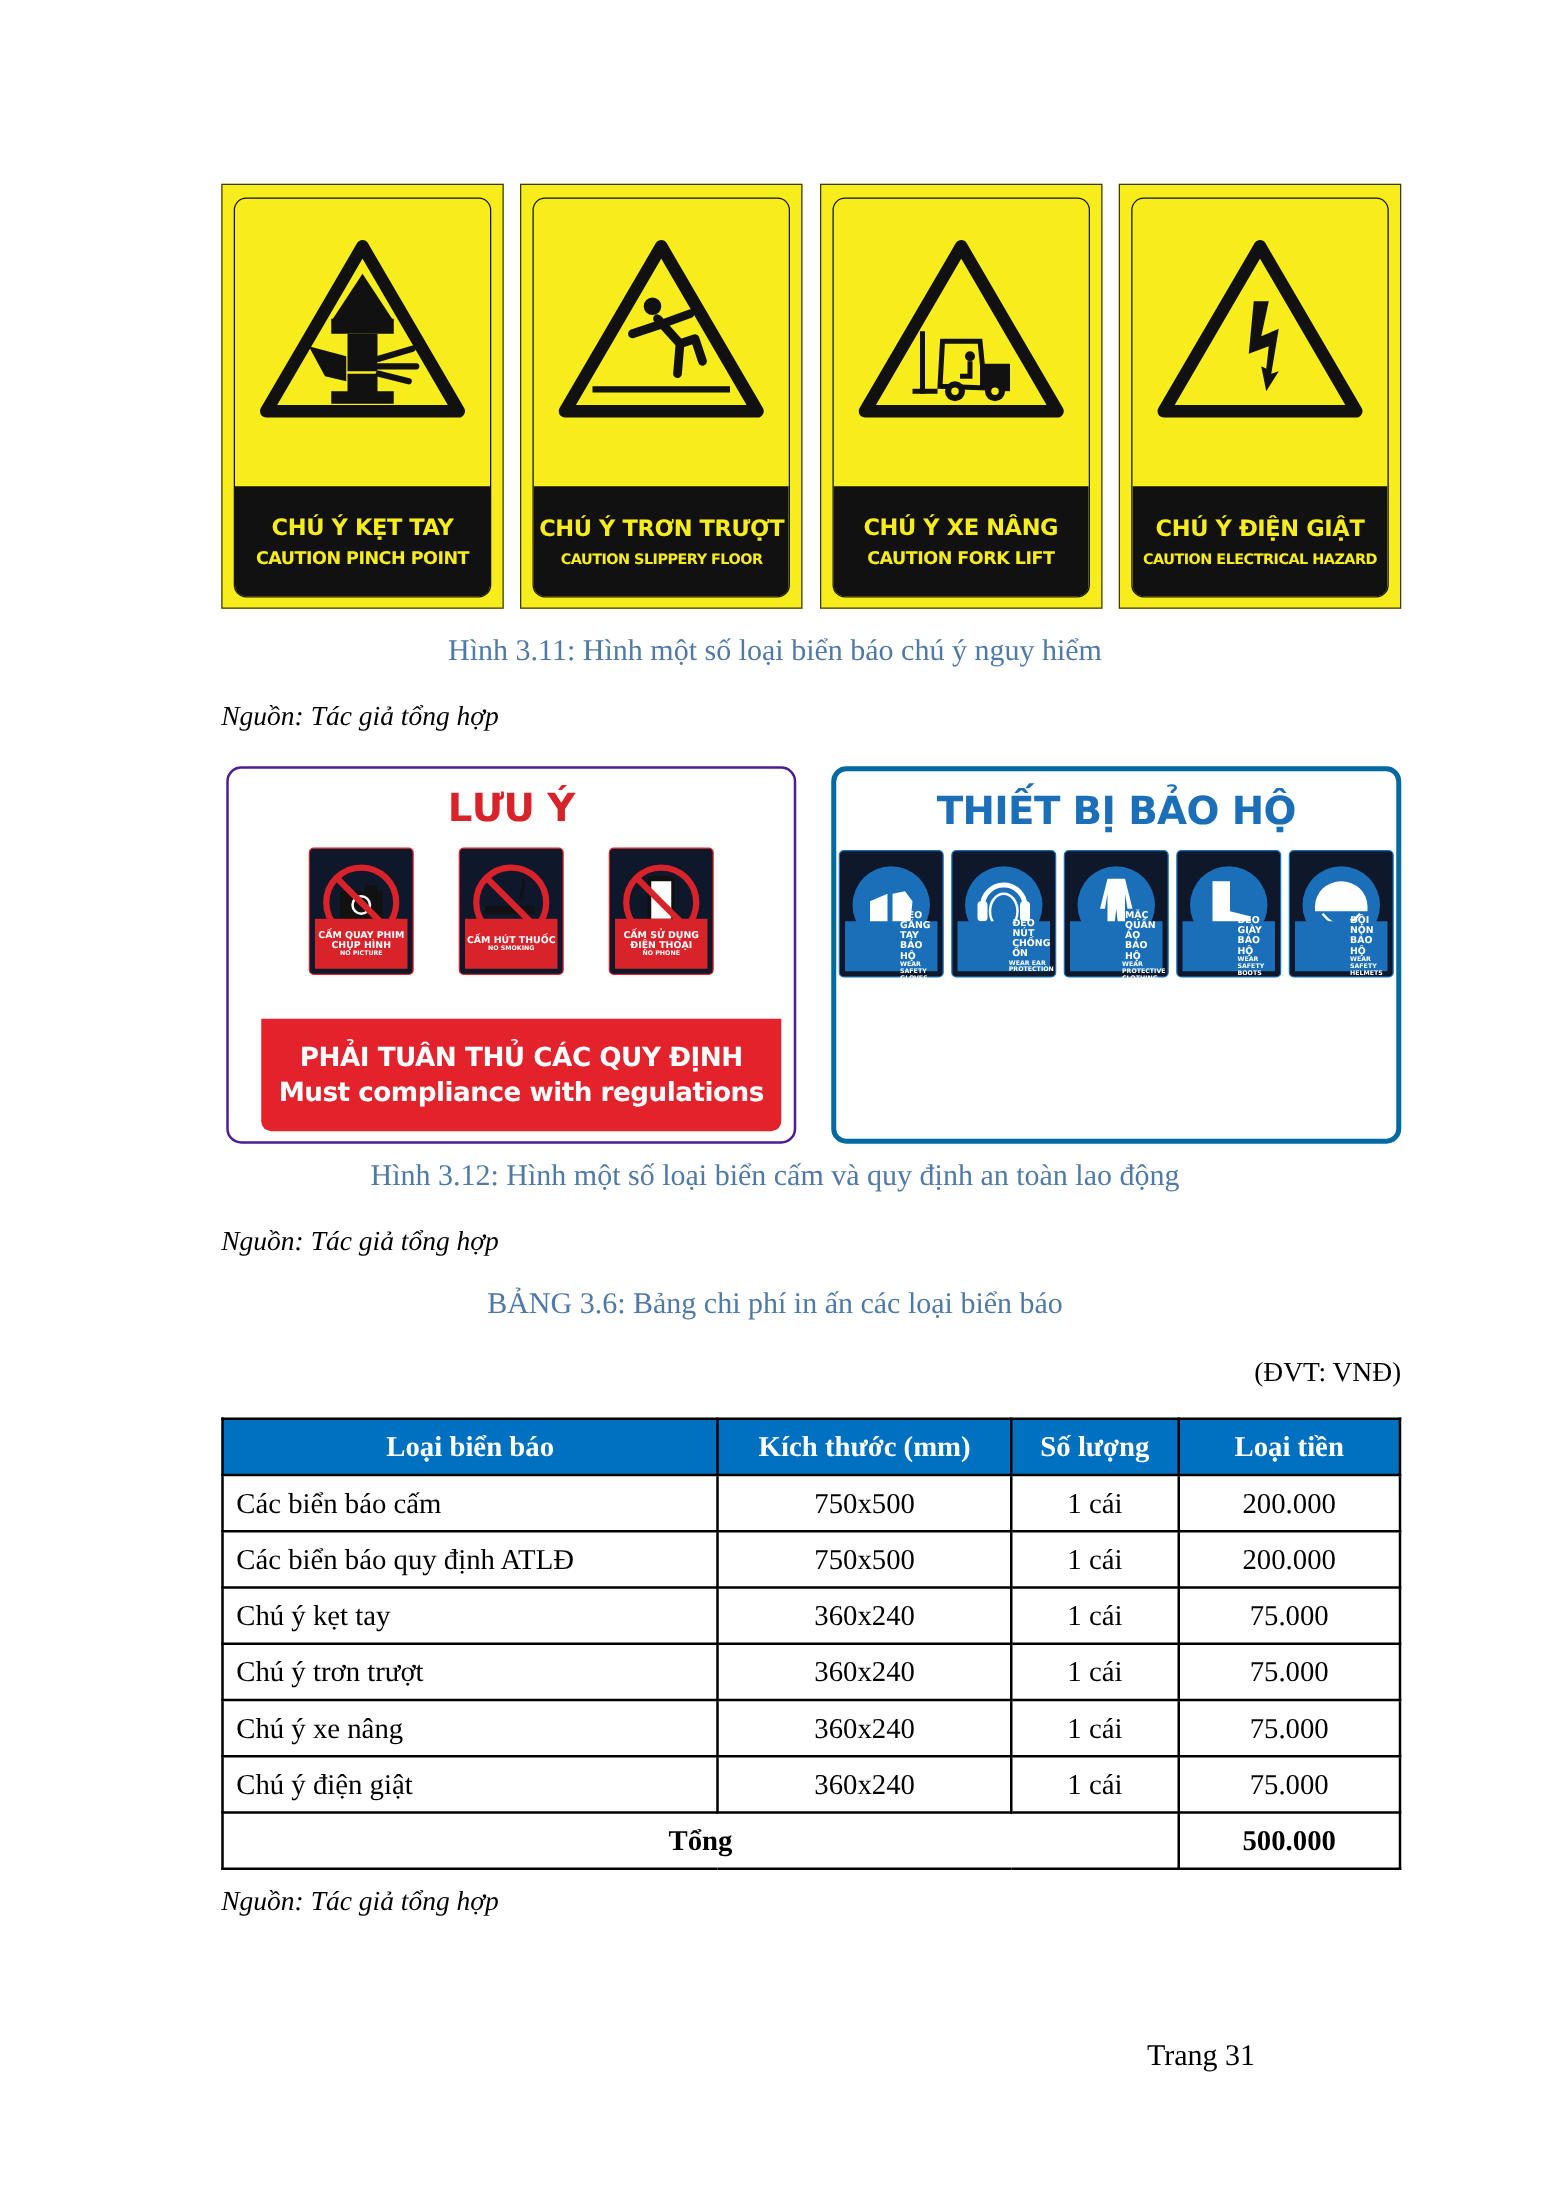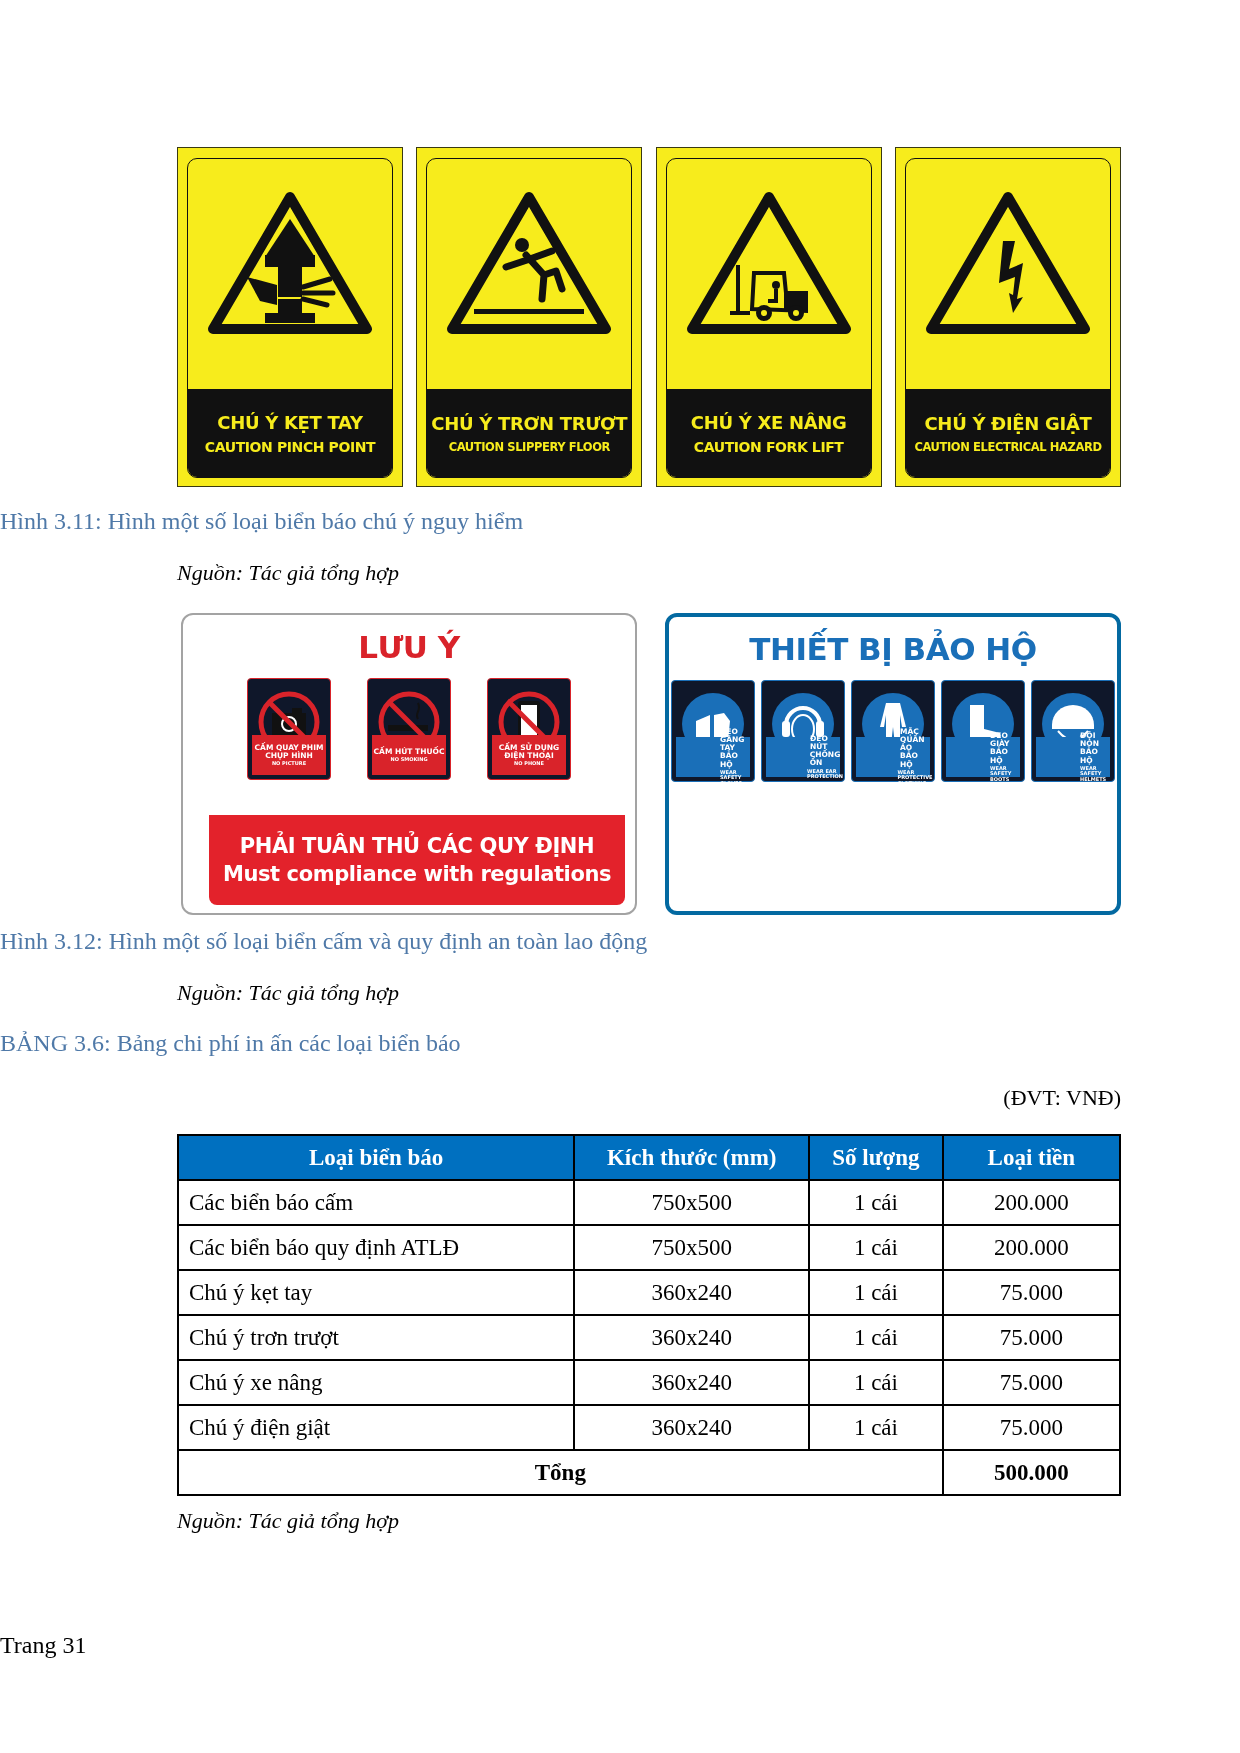--- a/index.html
+++ b/index.html
@@ -9,26 +9,26 @@
   .signs-row { position: absolute; left: 177px; top: 147px; width: 944px; height: 340px; display: flex; justify-content: space-between; }
   .caution-sign { width: 226px; height: 340px; background: #f7ec1c; border: 1px solid #3a3a10; box-sizing: border-box; position: relative; }
   .caution-inner { position: absolute; left: 9px; top: 10px; right: 9px; bottom: 8px; border: 1.5px solid #111; border-radius: 10px; overflow: hidden; }
   .caution-pict { position: absolute; left: 0; right: 0; top: 30px; height: 170px; display: flex; justify-content: center; }
   .caution-band { position: absolute; left: 0; right: 0; bottom: 0; height: 88px; background: #111; display: flex; flex-direction: column; align-items: center; justify-content: center; }
   .caution-vi { font-family: "DejaVu Sans", sans-serif; font-weight: bold; color: #f7ec1c; font-size: 18px; letter-spacing: -0.3px; white-space: nowrap; }
   .caution-en { font-family: "DejaVu Sans", sans-serif; font-weight: bold; color: #f7ec1c; font-size: 14px; margin-top: 6px; letter-spacing: -0.4px; white-space: nowrap; }
   .caution-en.small { font-size: 11.5px; }
 
   
-  .caption { position: absolute; left: 0; width: 1240px; color: #4f79a8; font-size: 24px; }
+  .caption { position: absolute; left: 0; width: 1240px; text-align: center; color: #4f79a8; font-size: 24px; }
   .source { position: absolute; left: 177px; font-style: italic; font-size: 22px; }
 
   
   .panel { position: absolute; top: 613px; width: 456px; height: 302px; border-radius: 12px; box-sizing: border-box; background: #fff; }
-  .panel-red { left: 181px; border: 2px solid #a3a3a3; }
+  .panel-red { left: 181px; border: 2px solid #4c1d95; }
   .panel-blue { left: 665px; border: 4px solid #0369a1; }
   .panel-title { position: absolute; left: 0; right: 0; top: 14px; text-align: center; font-family: "DejaVu Sans", sans-serif; font-weight: bold; font-size: 31px; letter-spacing: -0.5px; }
   .panel-red .panel-title { color: #d9232a; }
   .panel-blue .panel-title { color: #1a6fb8; }
   .mini-row { position: absolute; left: 0; right: 0; top: 63px; display: flex; justify-content: center; gap: 36px; }
   .panel-blue .mini-row { gap: 6px; }
   .mini-sign { width: 84px; height: 102px; border: 1.5px solid; border-radius: 4px; box-sizing: border-box; position: relative; background: #0f172a; }
   .panel-red .mini-sign { border-color: #d9232a; }
   .panel-blue .mini-sign { width: 84px; border-color: #1a6fb8; }
   .mini-icon { position: absolute; left: 0; right: 0; top: 10px; display: flex; justify-content: center; }
@@ -46,21 +46,21 @@
   
   .unit-note { position: absolute; right: 119px; top: 1085px; font-size: 22px; }
   .cost-table { position: absolute; left: 177px; top: 1134px; width: 944px; border-collapse: collapse; font-size: 23px; }
   .cost-table th, .cost-table td { border: 2px solid #000; height: 43px; padding: 0 10px; }
   .cost-table th { background: #0070c0; color: #fff; font-weight: bold; text-align: center; }
   .cost-table td.c { text-align: center; }
   .cost-table td.l { text-align: left; }
   .cost-table tr.total td { font-weight: bold; text-align: center; }
   .col1 { width: 377px; } .col2 { width: 214px; } .col3 { width: 112px; } .col4 { width: 156px; }
 
-  .page-number { position: absolute; left: 0; width: 1004px; top: 1632px; text-align: left; font-size: 24px; }
+  .page-number { position: absolute; left: 0; width: 1004px; top: 1632px; text-align: right; font-size: 24px; }
 </style>
 </head>
 <body>
 
 <div class="signs-row">
 
   <div class="caution-sign">
     <div class="caution-inner">
       <div class="caution-pict">
         <svg width="170" height="150" viewBox="0 0 170 150">

